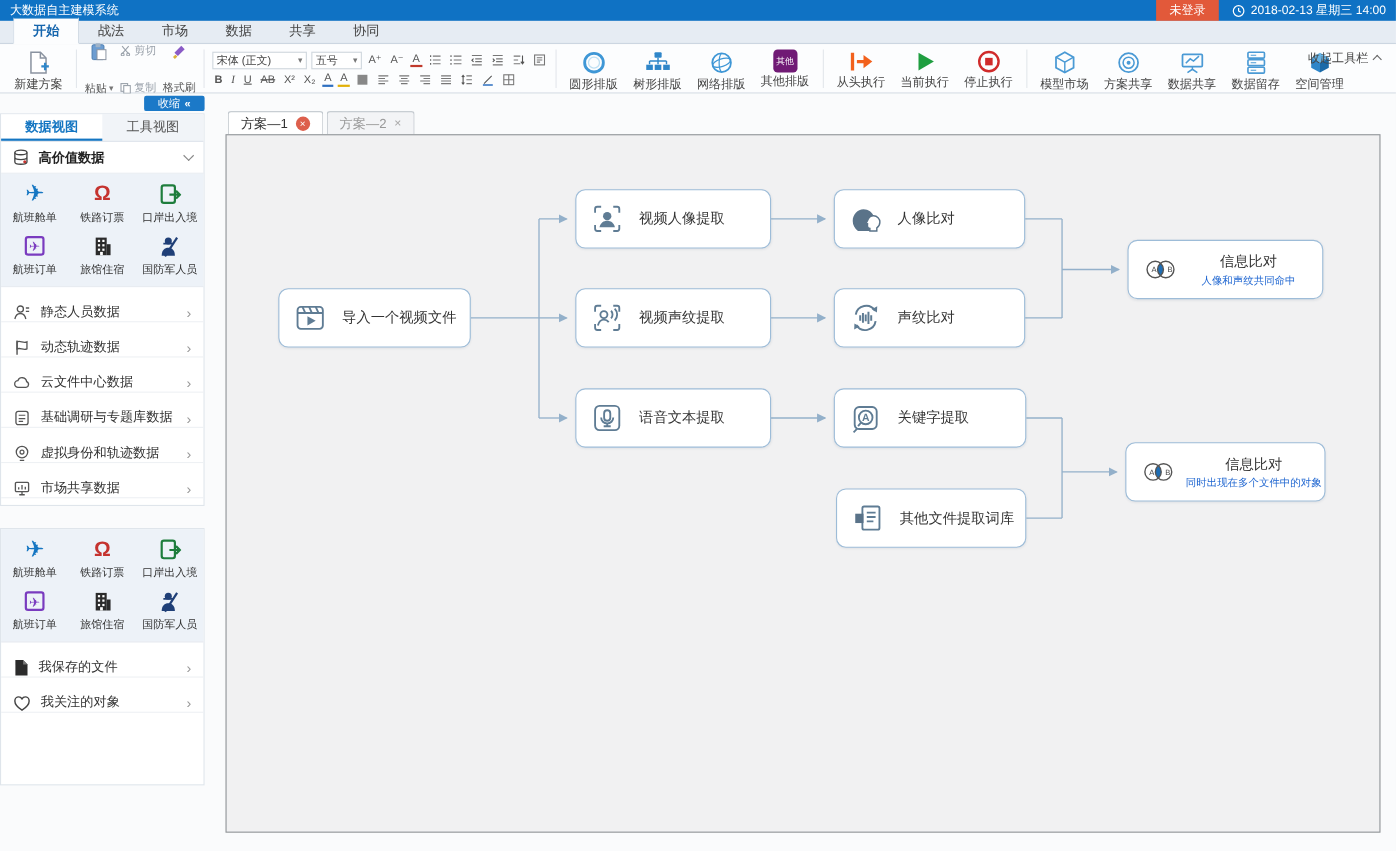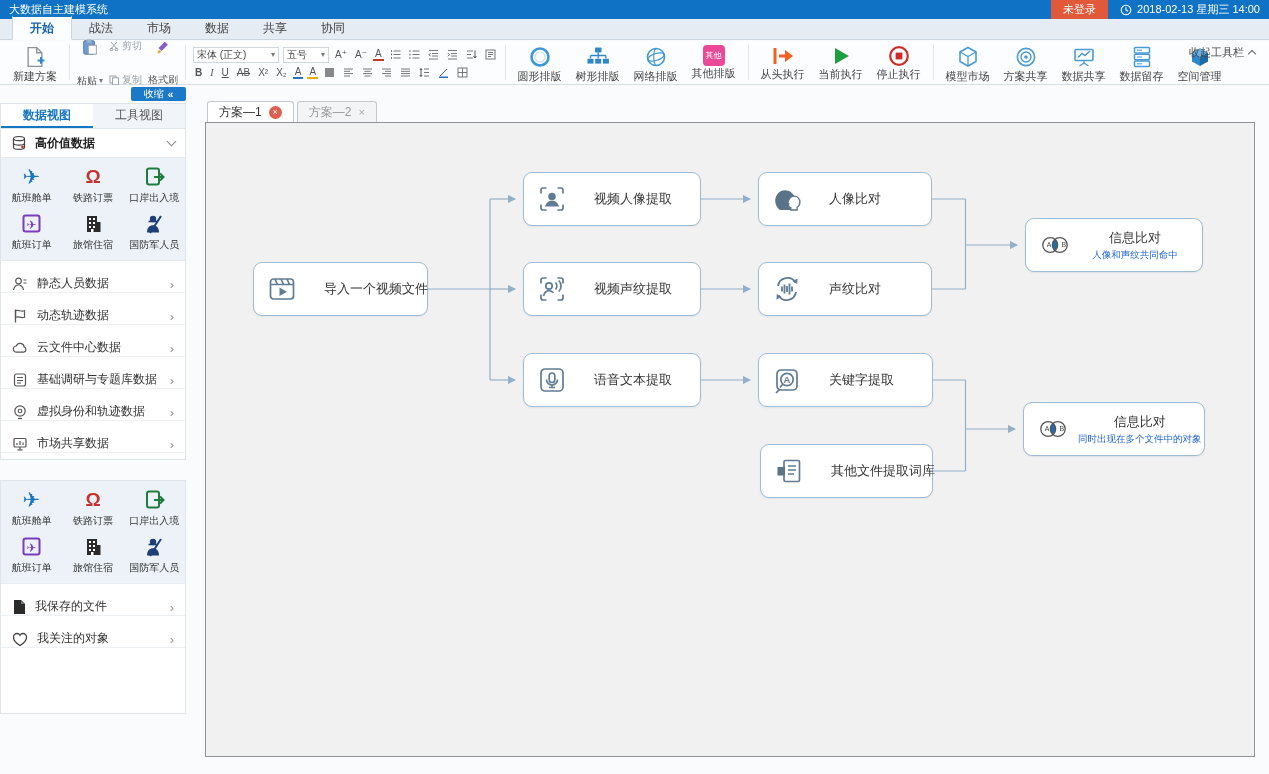--- a/index.html
+++ b/index.html
@@ -32,21 +32,21 @@
 
   .fontgrp { display:flex; flex-direction:column; justify-content:center; gap:3px; padding:0 2px; }
   .fgrow { display:flex; align-items:center; gap:4px; }
   .combo { display:flex; align-items:center; justify-content:space-between; border:1px solid #cfd6dd; background:#fff; font-size:10px; color:#444; padding:0 3px; height:16px; }
   .combo.w1 { width:86px; } .combo.w2 { width:46px; }
   .mini { font-size:10px; color:#555; padding:0 2px; display:flex; align-items:flex-end; cursor:pointer; }
   .mini b { font-weight:bold; } .mini i { font-family:"Liberation Serif",serif; } .mini u { }
   .ubar-red { border-bottom:2px solid #c0392b; } .ubar-blue { border-bottom:2px solid #2e6fc0; } .ubar-yel { border-bottom:2px solid #e2b007; }
   .strike { text-decoration:line-through; }
 
-  .otherbox { width:22px; height:22px; background:#ec4899; border-radius:4px; color:#fff; font-size:8px; display:flex; align-items:center; justify-content:center;text-align:right; }
+  .otherbox { width:22px; height:22px; background:#701a75; border-radius:4px; color:#fff; font-size:8px; display:flex; align-items:center; justify-content:center;text-align:right; }
 
   
   .sidebar-collapse { position:absolute; top:87px; left:131px; width:55px; height:14px; background:#1b79c8; color:#fff; font-size:10px; display:flex; align-items:center; justify-content:center; gap:4px; cursor:pointer; border-radius:2px; }
   .sidebar-collapse .arr { font-weight:bold; }
   .panel { position:absolute; left:0; width:186px; background:#fff; border:1px solid #dfe5eb; }
   .p1 { top:103px; height:357px; } .p2 { top:480px; height:234px; }
   .ptabs { display:flex; height:25px; border-bottom:1px solid #dfe5eb; background:#f1f4f8; }
   .ptab { flex:1; text-align:center; line-height:22px; font-size:12px; color:#555; cursor:pointer; }
   .ptab.active { background:#fff; color:#1576c2; font-weight:bold; border-bottom:2px solid #1576c2; }
   .sechead { display:flex; align-items:center; height:29px; padding:0 10px; border-bottom:1px solid #e8ecf1; font-size:12px; color:#222; font-weight:bold; gap:8px; cursor:pointer; }
@@ -62,21 +62,21 @@
   
   .wtabs { position:absolute; left:207px; top:101px; height:21px; display:flex; gap:3px; }
   .wtab { display:flex; align-items:center; gap:7px; padding:0 11px; border:1px solid #c3c9cf; border-bottom:none; background:#f3f4f6; color:#999; font-size:12px; border-radius:3px 3px 0 0; cursor:pointer; }
   .wtab.active { background:#fff; color:#333; }
   .closeb { width:13px; height:13px; border-radius:50%; background:#dd5f4c; color:#fff; font-size:9px; line-height:12px; text-align:center; cursor:pointer; }
   .closeg { color:#aaa; font-size:11px; cursor:pointer; }
 
   .canvas { position:absolute; left:205px; top:122px; width:1050px; height:635px; background:#f1f1f2; border:1px solid #909498; }
   .connectors { position:absolute; left:0; top:0; }
 
-  .node { position:absolute; height:54px; background:#fff; border:1px solid #9dbcd8; border-radius:9px; display:flex; align-items:center; padding:0 12px; gap:26px; box-shadow:0 1px 2px rgba(30,60,90,.07); cursor:pointer; }
+  .node { position:absolute; height:54px; background:#fff; border:1px solid #9dbcd8; border-radius:9px; display:flex; align-items:center; padding:0 12px; gap:13px; box-shadow:0 1px 2px rgba(30,60,90,.07); cursor:pointer; }
   .node .nlabel { font-size:13px; color:#333; white-space:nowrap; }
   .node.info { gap:8px; }
   .node.info .ntxt { flex:1; display:flex; flex-direction:column; align-items:center; gap:2px; }
   .node.info .ntitle { font-size:13px; color:#333;text-align:right; }
   .node.info .nsub { font-size:9.5px; color:#1f66d1; white-space:nowrap; }
 </style>
 </head>
 <body>
 
 <div class="titlebar">

